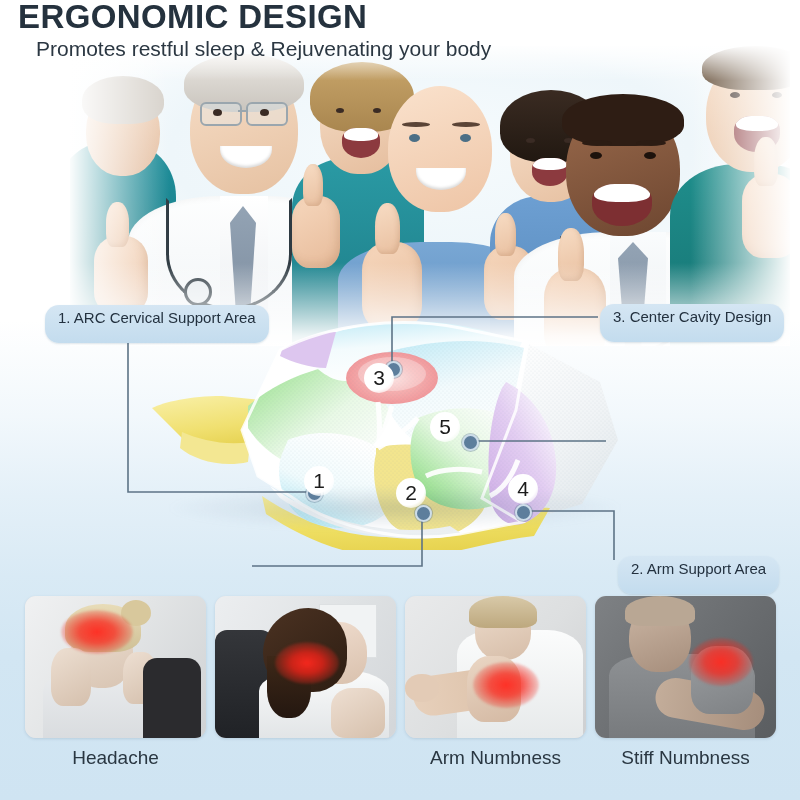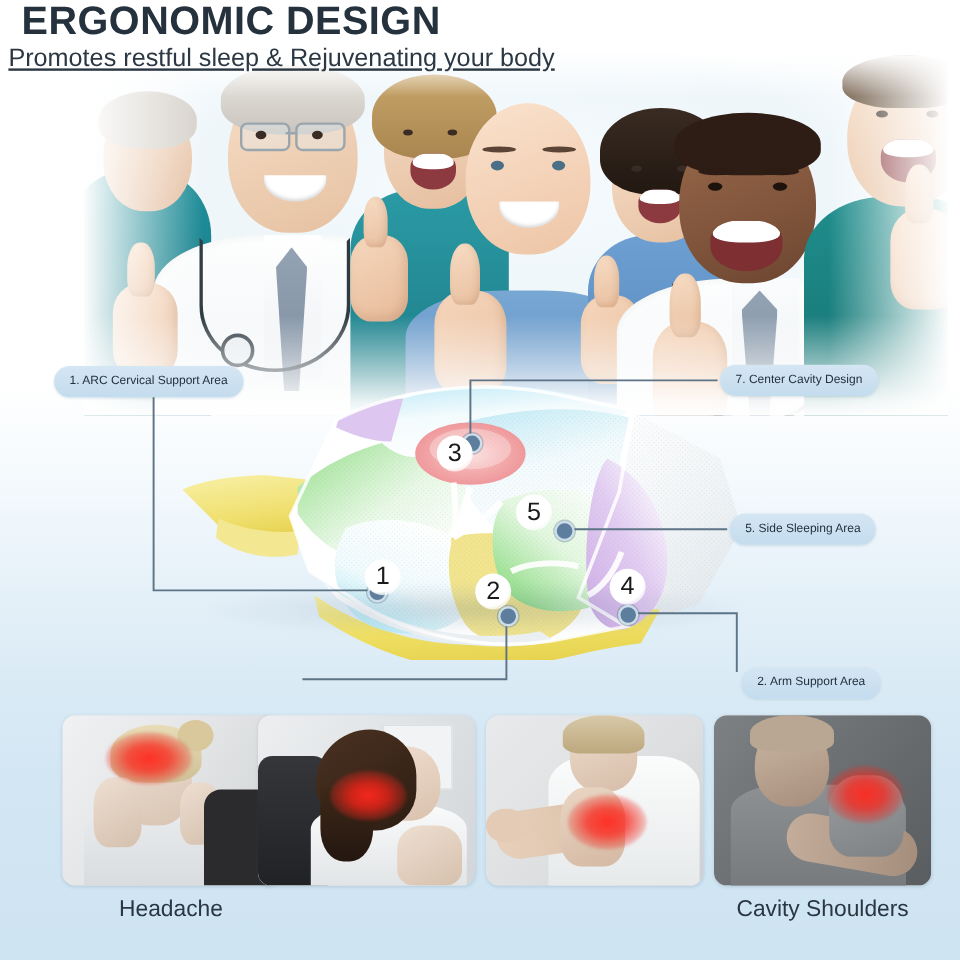--- a/index.html
+++ b/index.html
@@ -43,28 +43,27 @@
     top: 0px;
     font-size: 33px;
     font-weight: bold;
     letter-spacing: 0.4px;
     color: #25323e;
     line-height: 34px;
     white-space: nowrap;
   }
   #subtitle {
     position: absolute;
-    left: 7px;
+    left: 36px;
     top: 36px;
     font-size: 21px;
     font-weight: normal;
     color: #2b3742;
     line-height: 26px;
     white-space: nowrap;
-    text-decoration: underline;
   }
 
   
   #doctors-photo {
     position: absolute;
     left: 70px;
     top: 46px;
     width: 720px;
     height: 300px;
     z-index: 5;
@@ -198,23 +197,23 @@
     filter: blur(3px);
   }
 
   
   .callout {
     position: absolute;
     z-index: 30;
     background: linear-gradient(to bottom, #d5e6f3, #c3dcee);
     border-radius: 14px;
     color: #23313f;
-    font-size: 10px;
+    font-size: 15px;
     line-height: 26px;
-    height: 26px;
+    height: 38px;
     padding: 0 13px;
     white-space: nowrap;
     box-shadow: 0 1px 2px rgba(70,110,140,0.18);
   }
   .dot {
     position: absolute;
     width: 13px; height: 13px;
     border-radius: 50%;
     background: #5d7e9c;
     border: 2px solid #cddde9;
@@ -508,39 +507,38 @@
 
       <path d="M392,362 L392,317 L598,317"></path>
 
       <path d="M530,511 L614,511 L614,560"></path>
 
       <path d="M470,441 L606,441"></path>
     </g>
   </svg>
 
   <div class="callout" style="left:45px; top:305px;">1. ARC Cervical Support Area</div>
-  <div class="callout" style="left:600px; top:304px;">7. Center Cavity Design</div>
+  <div class="callout" style="left:600px; top:304px;">3. Center Cavity Design</div>
   <div class="callout" style="left:618px; top:556px;">2. Arm Support Area</div>
-  <div class="callout" style="left:608px; top:428px;">5. Side Sleeping Area</div>
 
   <div class="dot" style="left:306px; top:485px;"></div>
   <div class="dot" style="left:415px; top:505px;"></div>
   <div class="dot" style="left:385px; top:361px;"></div>
   <div class="dot" style="left:515px; top:504px;"></div>
   <div class="dot" style="left:462px; top:434px;"></div>
 
   <div class="numbadge" style="left:304px; top:466px;">1</div>
   <div class="numbadge" style="left:396px; top:478px;">2</div>
   <div class="numbadge" style="left:364px; top:363px;">3</div>
   <div class="numbadge" style="left:508px; top:474px;">4</div>
   <div class="numbadge" style="left:430px; top:412px;">5</div>
 
   <div id="cards">
 
-    <div class="card" style="left:25px;margin-left:27px;">
+    <div class="card" style="left:25px;">
       <div class="photo">
         <div style="position:absolute;inset:0;background:linear-gradient(125deg,#f0f1f2 0%,#e3e5e6 45%,#cfd2d4 100%);"></div>
         <div class="figure" style="left:18px;top:66px;width:150px;height:90px;background:linear-gradient(to bottom,#eceef0,#d6d9dc);border-radius:46% 46% 0 0 / 34% 34% 0 0;"></div>
         <div class="figure" style="left:46px;top:18px;width:62px;height:74px;background:linear-gradient(160deg,#efe2d6,#d8c4b2);border-radius:50% 50% 44% 44%;"></div>
         <div class="figure" style="left:40px;top:8px;width:76px;height:48px;background:linear-gradient(to bottom,#e8dcb8,#cfc096);border-radius:50% 50% 34% 34%;"></div>
         <div class="figure" style="left:96px;top:4px;width:30px;height:26px;background:#d8c89c;border-radius:50%;"></div>
         <div class="figure" style="left:26px;top:52px;width:40px;height:58px;background:linear-gradient(150deg,#eddfd2,#d5c0ad);border-radius:40% 40% 30% 30%;"></div>
         <div class="figure" style="left:98px;top:56px;width:34px;height:52px;background:linear-gradient(150deg,#eddfd2,#d5c0ad);border-radius:40% 40% 30% 30%;"></div>
         <div class="figure" style="left:118px;top:62px;width:58px;height:80px;background:#2b2b2e;border-radius:14px 14px 0 0;"></div>
         <div class="painglow" style="left:36px;top:14px;width:72px;height:44px;"></div>
@@ -566,30 +564,31 @@
       <div class="photo">
         <div style="position:absolute;inset:0;background:linear-gradient(135deg,#e9eaeb 0%,#dddfe0 55%,#cdcfd1 100%);"></div>
         <div class="figure" style="left:52px;top:34px;width:126px;height:112px;background:linear-gradient(to bottom,#fbfcfc,#e6e9ea);border-radius:28% 28% 0 0 / 22% 22% 0 0;"></div>
         <div class="figure" style="left:70px;top:4px;width:56px;height:60px;background:linear-gradient(160deg,#eeddcd,#d6bda8);border-radius:48% 48% 44% 44%;"></div>
         <div class="figure" style="left:64px;top:0px;width:68px;height:32px;background:linear-gradient(to bottom,#d8c9a8,#bda87e);border-radius:50% 50% 24% 24%;"></div>
         <div class="figure" style="left:8px;top:76px;width:92px;height:40px;background:linear-gradient(to right,#e7d0bb,#dcc1a9);border-radius:22px;transform:rotate(-8deg);"></div>
         <div class="figure" style="left:0px;top:78px;width:34px;height:28px;background:#e3cbb6;border-radius:48%;"></div>
         <div class="figure" style="left:62px;top:60px;width:54px;height:66px;background:linear-gradient(160deg,#ead6c4,#d4b9a3);border-radius:40% 40% 32% 32%;"></div>
         <div class="painglow" style="left:68px;top:66px;width:66px;height:46px;"></div>
       </div>
+      <div class="caption">Arm Numbness</div>
     </div>
 
     <div class="card" style="left:595px;">
       <div class="photo">
         <div style="position:absolute;inset:0;background:linear-gradient(130deg,#7e8184 0%,#6c6f72 48%,#5a5d60 100%);"></div>
         <div class="figure" style="left:14px;top:58px;width:146px;height:90px;background:linear-gradient(to bottom,#8e9194,#76797c);border-radius:30% 30% 0 0 / 24% 24% 0 0;"></div>
         <div class="figure" style="left:34px;top:6px;width:62px;height:70px;background:linear-gradient(160deg,#cbb6a4,#a68e7c);border-radius:50% 50% 44% 44%;"></div>
         <div class="figure" style="left:30px;top:0px;width:70px;height:30px;background:#b9a794;border-radius:50% 50% 26% 26%;"></div>
         <div class="figure" style="left:60px;top:88px;width:110px;height:40px;background:linear-gradient(to right,#c3ad9a,#a68e7c);border-radius:22px;transform:rotate(10deg);"></div>
         <div class="figure" style="left:96px;top:50px;width:62px;height:68px;background:linear-gradient(160deg,#9b9ea1,#7f8285);border-radius:40% 40% 30% 30%;"></div>
         <div class="painglow" style="left:94px;top:42px;width:64px;height:48px;"></div>
       </div>
-      <div class="caption">Cavity Shoulders</div>
+      <div class="caption">Stiff Numbness</div>
     </div>
 
   </div>
 
 </div>
 
 </body></html>

